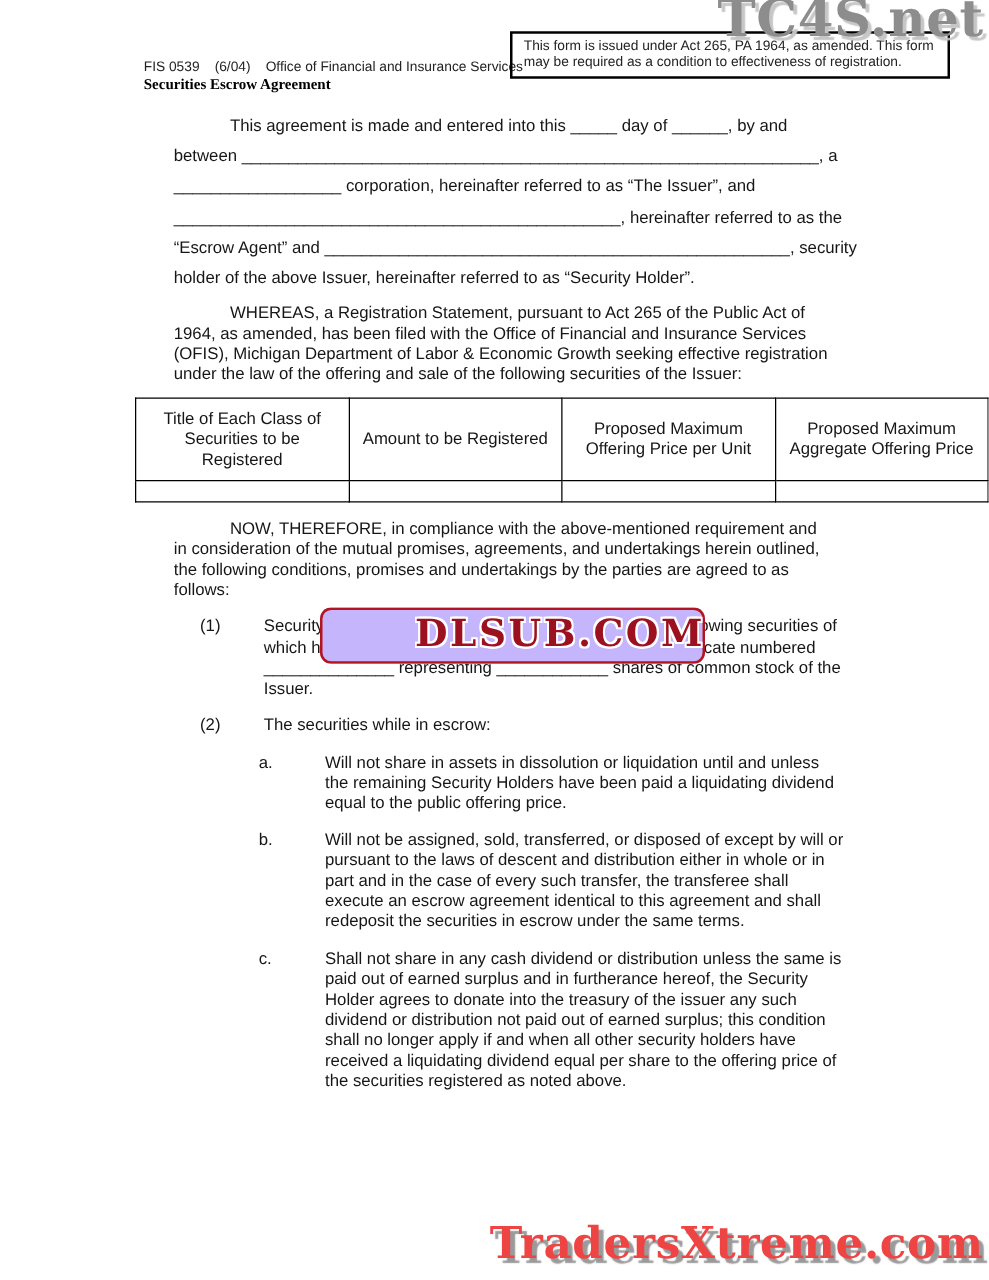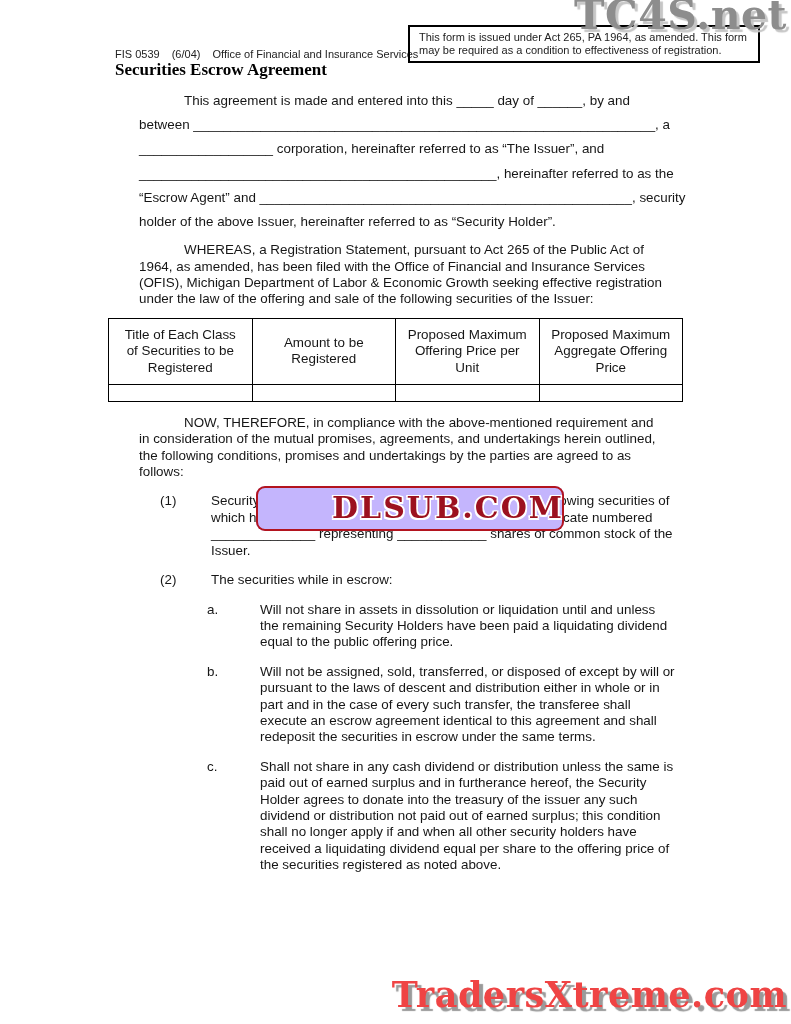--- a/index.html
+++ b/index.html
@@ -36,30 +36,30 @@
   
   .notice {
     position:absolute; top:25px; left:408px; width:352px; z-index:5;
     border:2px solid #000; padding:4px 9px;
     font-size:11px; line-height:13px; white-space:pre-line; color:#222;
   }
   .form-line { position:absolute; top:48px; left:115px; font-size:11px; color:#222; }
   .form-line span { margin-right:9px; }
   .doc-title {
     position:absolute; top:60px; left:115px;
-    font-family:"Liberation Serif", serif; font-weight:bold; font-size:17px; color:#000;
+    font-family:"Liberation Serif", serif; font-weight:bold; font-size:12px; color:#000;
   }
   
   .content { position:absolute; top:89px; left:115px; width:562px; }
   .para { white-space:pre; line-height:16.4px; text-indent:45px;margin-left:24px; }
   .intro { line-height:24.2px; }
   .gap { margin-top:13px; }
   .gap-sm { margin-top:8px; }
   
-  .sec-table { border-collapse:collapse; margin:10px 0 0 -7px; width:575px; table-layout:fixed; }
+  .sec-table { border-collapse:collapse; margin:10px 0 0 -7px; width:683px; table-layout:fixed; }
   .sec-table th, .sec-table td { border:1.5px solid #000; }
   .sec-table th {
     width:25%; font-weight:normal; font-size:13.4px; line-height:16.4px;
     text-align:center; vertical-align:middle; padding:4px 10px; height:66px; white-space:normal;
   }
   .sec-table td { height:17px; }
   
   .list-item { display:flex; align-items:flex-start; }
   .level1 { margin-left:45px; }
   .level1 > .marker { width:23px; flex:none; line-height:16.4px; }

